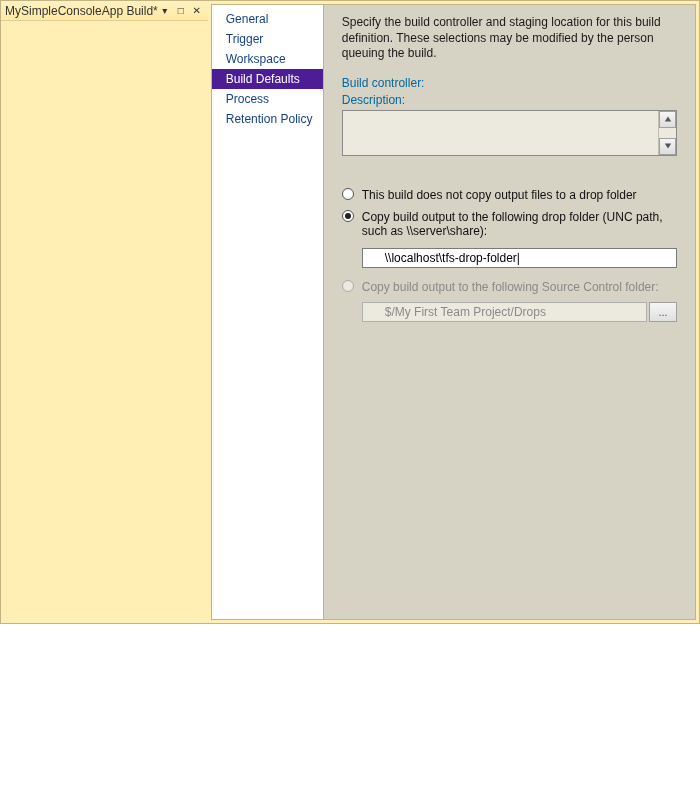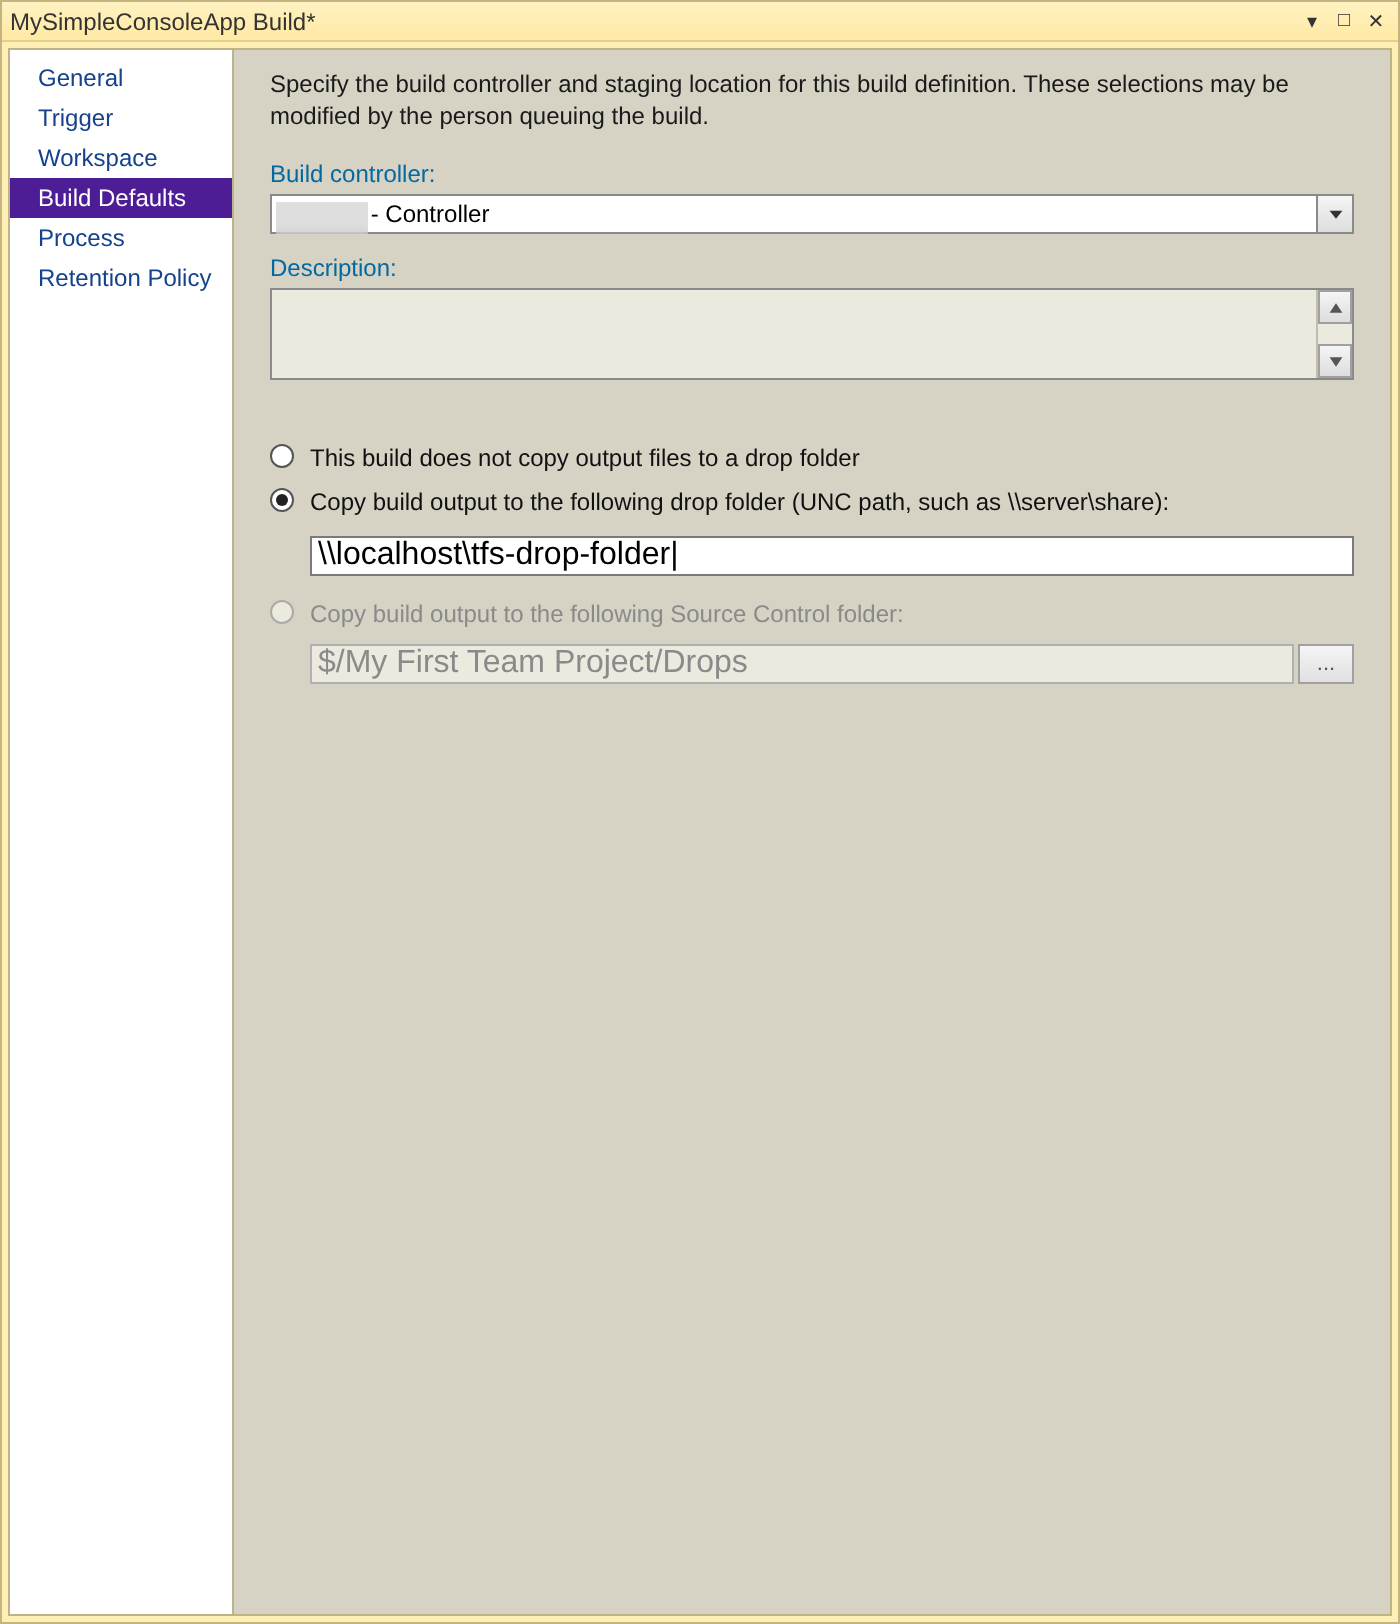--- a/index.html
+++ b/index.html
@@ -7,25 +7,25 @@
     margin: 0;
     font-family: "Segoe UI", Tahoma, sans-serif;
     font-size: 12px;
     background: #fff;
     width: 700px;
     height: 812px;
     overflow: hidden;
   }
   .window {
     width: 700px;
-    height: 812px;
+    height: 624px;
     border: 1px solid #c5b47f;
     background: #ffefb5;
     display: flex;
-    flex-direction: column;
+    flex-direction: row;
   }
   .titlebar {
     height: 20px;
     background: linear-gradient(#fff2c2, #ffe9a3);
     border-bottom: 1px solid #e0d090;
     display: flex;
     align-items: center;
     padding: 0 4px;
     font-size: 12px;
     color: #333;
@@ -121,22 +121,22 @@
   }
   .radio.disabled{border-color:#aaa;background:#eceadf;cursor:default;}
   .radio .dot{width:6px;height:6px;border-radius:50%;background:#222;display:none;}
   .radio.selected .dot{display:block;}
   .indent { margin-left: 20px; }
   .text-input {
     width: 100%;
     border:1px solid #7a7a7a;
     background:#fff;
     height:20px;
-    padding:0 3px;
-    font-family:inherit;font-size:16px;outline:none;
+    padding:0 22px;
+    font-family:inherit;font-size:12px;outline:none;
     margin-top:2px;margin-bottom:12px;
   }
   .text-input.disabled{
     background:#eceadf;color:#8a8a8a;border-color:#b0b0b0;
   }
   .sc-row{display:flex;gap:2px;align-items:center;}
   .sc-row .text-input{flex:1;margin:0;}
   .browse-btn{
     width:28px;height:20px;border:1px solid #a0a0a0;
     background:linear-gradient(#f5f5f5,#e0e0e0);
@@ -169,29 +169,20 @@
       <div class="side-item"><span>Workspace</span></div>
       <div class="side-item selected"><span>Build Defaults</span></div>
       <div class="side-item"><span>Process</span></div>
       <div class="side-item"><span>Retention Policy</span></div>
     </div>
 
     <div class="main">
       <div class="intro">Specify the build controller and staging location for this build definition. These selections may be modified by the person queuing the build.</div>
 
       <div class="label">Build controller:</div>
-      <div class="combo">
-        <input type="text" value="             - Controller" style="">
-        <div class="arrow">
-          <svg viewBox="0 0 10 10">
-              <polygon points="1,3 9,3 5,8" fill="#333"></polygon>
-            </svg>
-        </div>
-        <div class="blurred" style="left:21px;top:76px;width:46px;height:16px;"></div>
-      </div>
 
       <div class="label">Description:</div>
       <div class="desc-box">
         <textarea style=""></textarea>
         <div class="desc-scroll">
           <div class="sbtn">
               <svg width="8" height="8" viewBox="0 0 10 10">
                 <polygon points="5,2 9,8 1,8" fill="#555"></polygon>
               </svg>
             </div>

